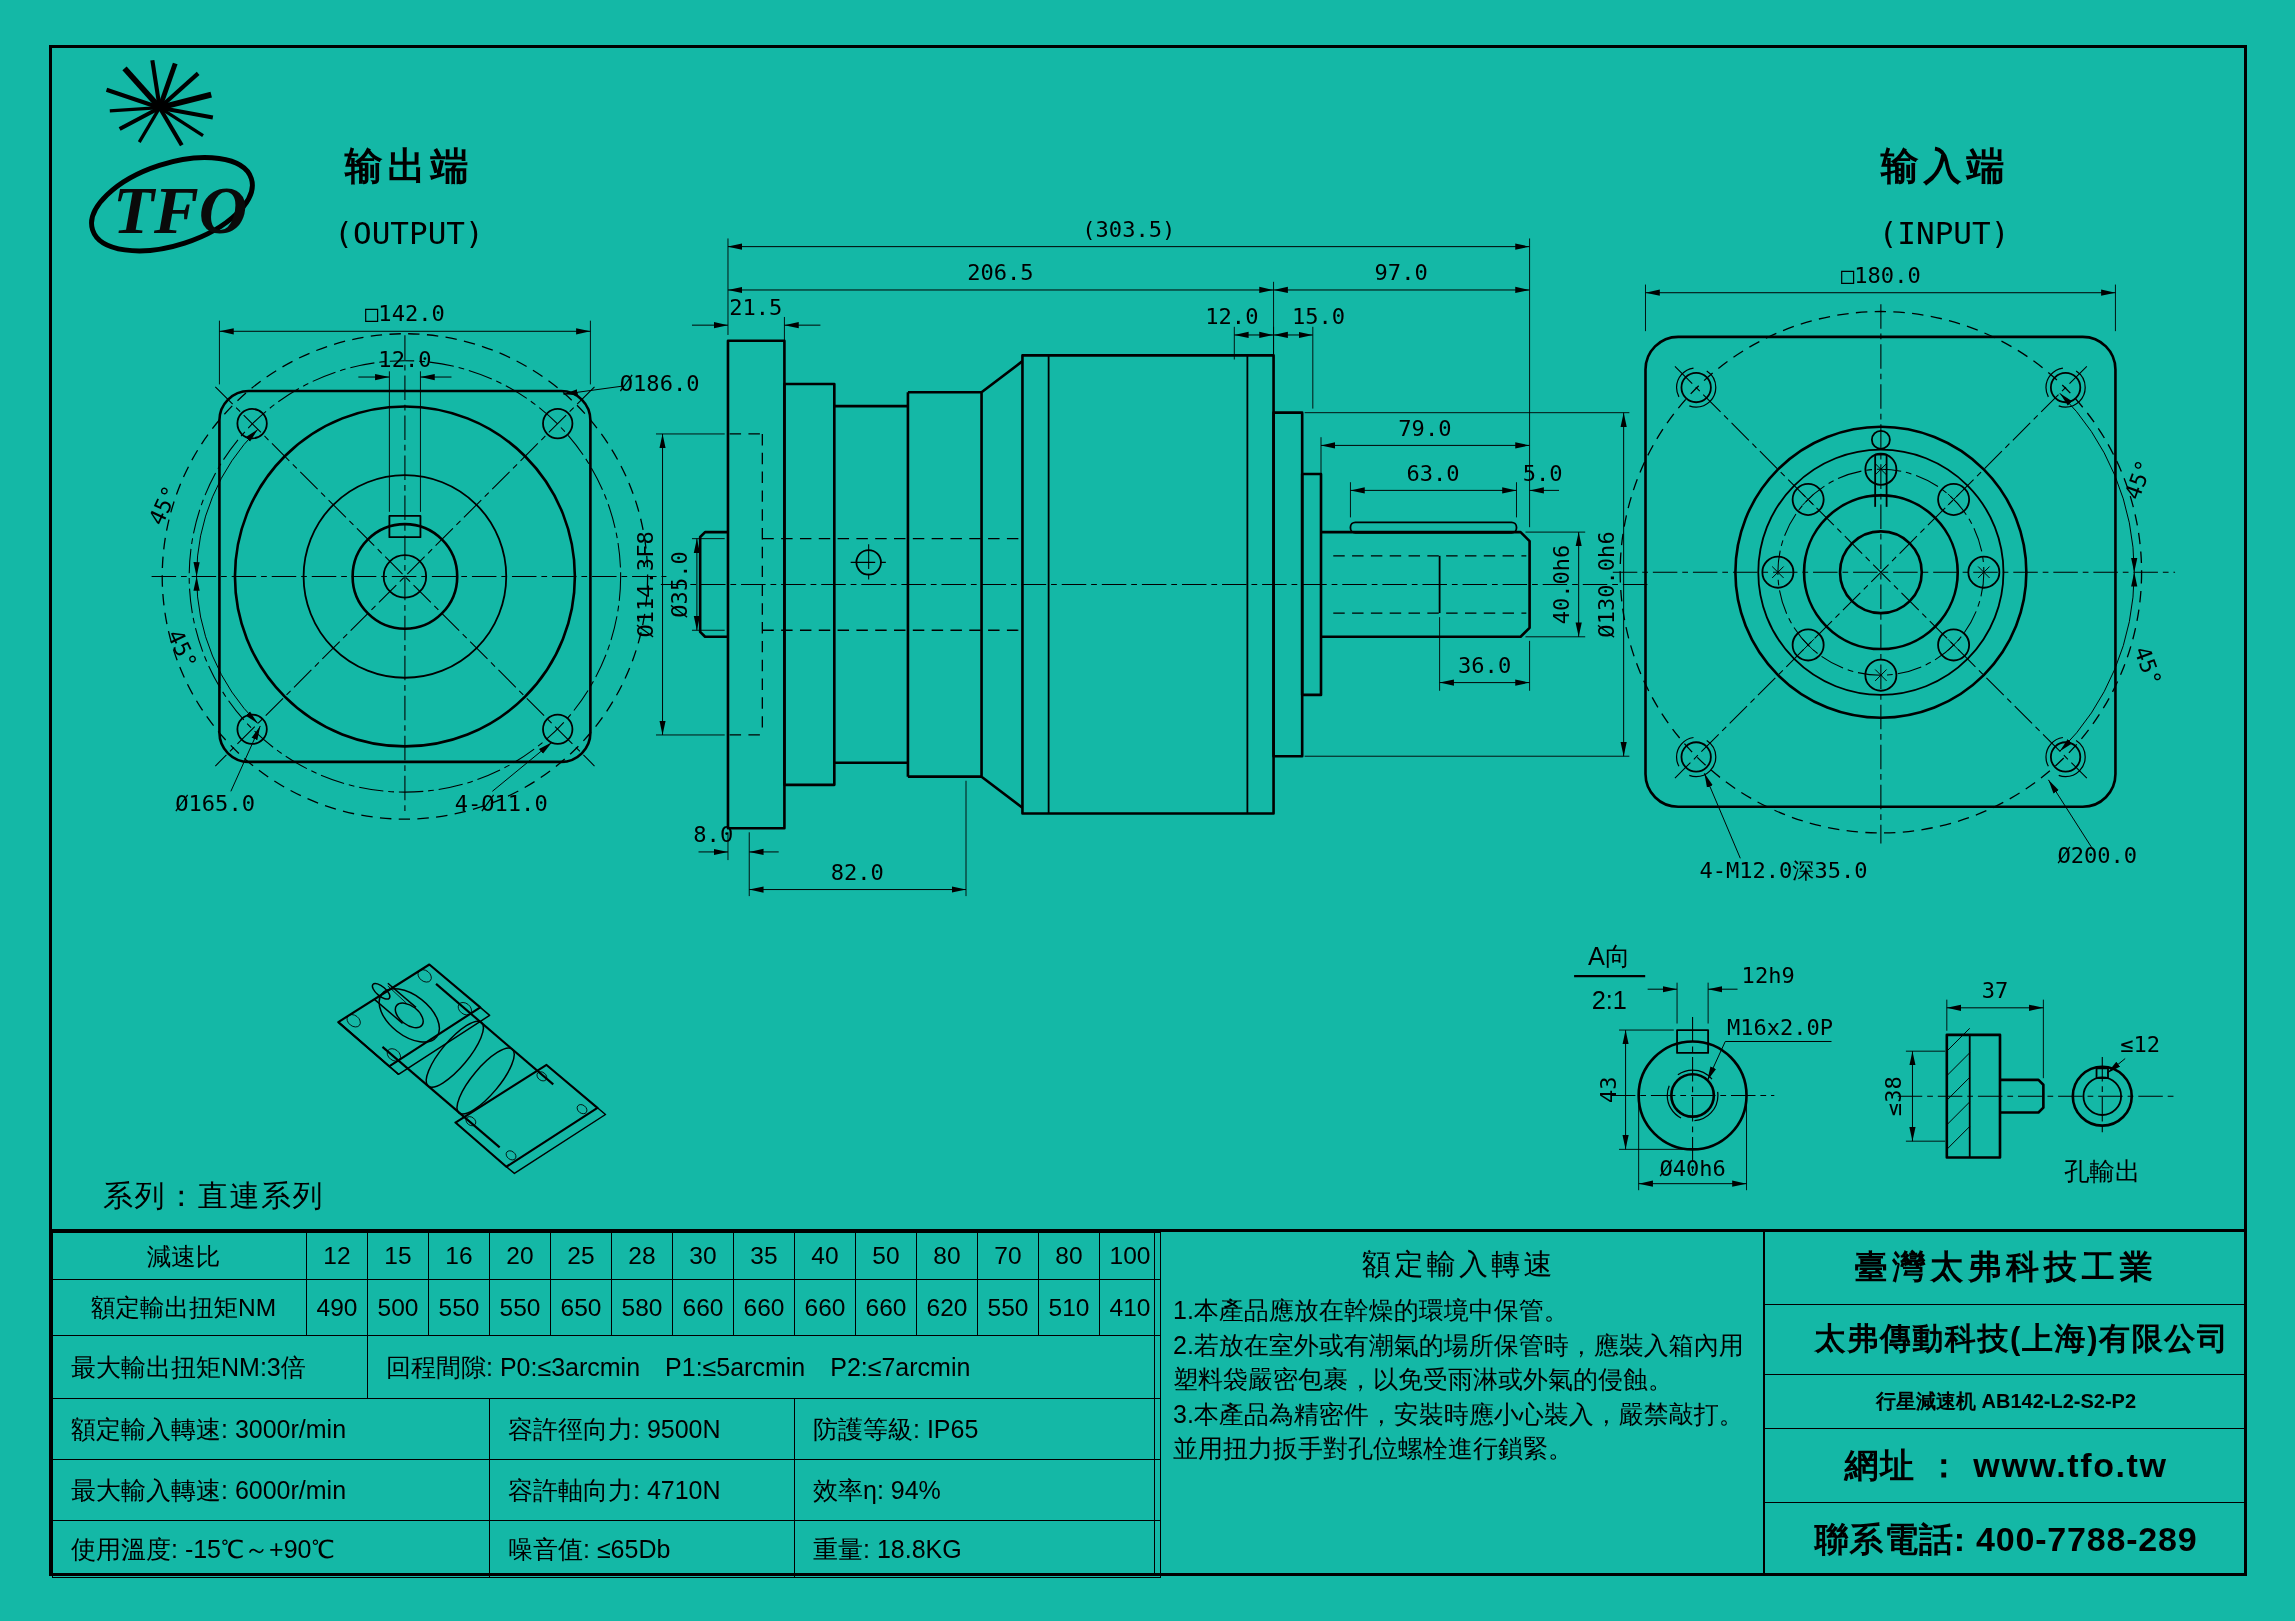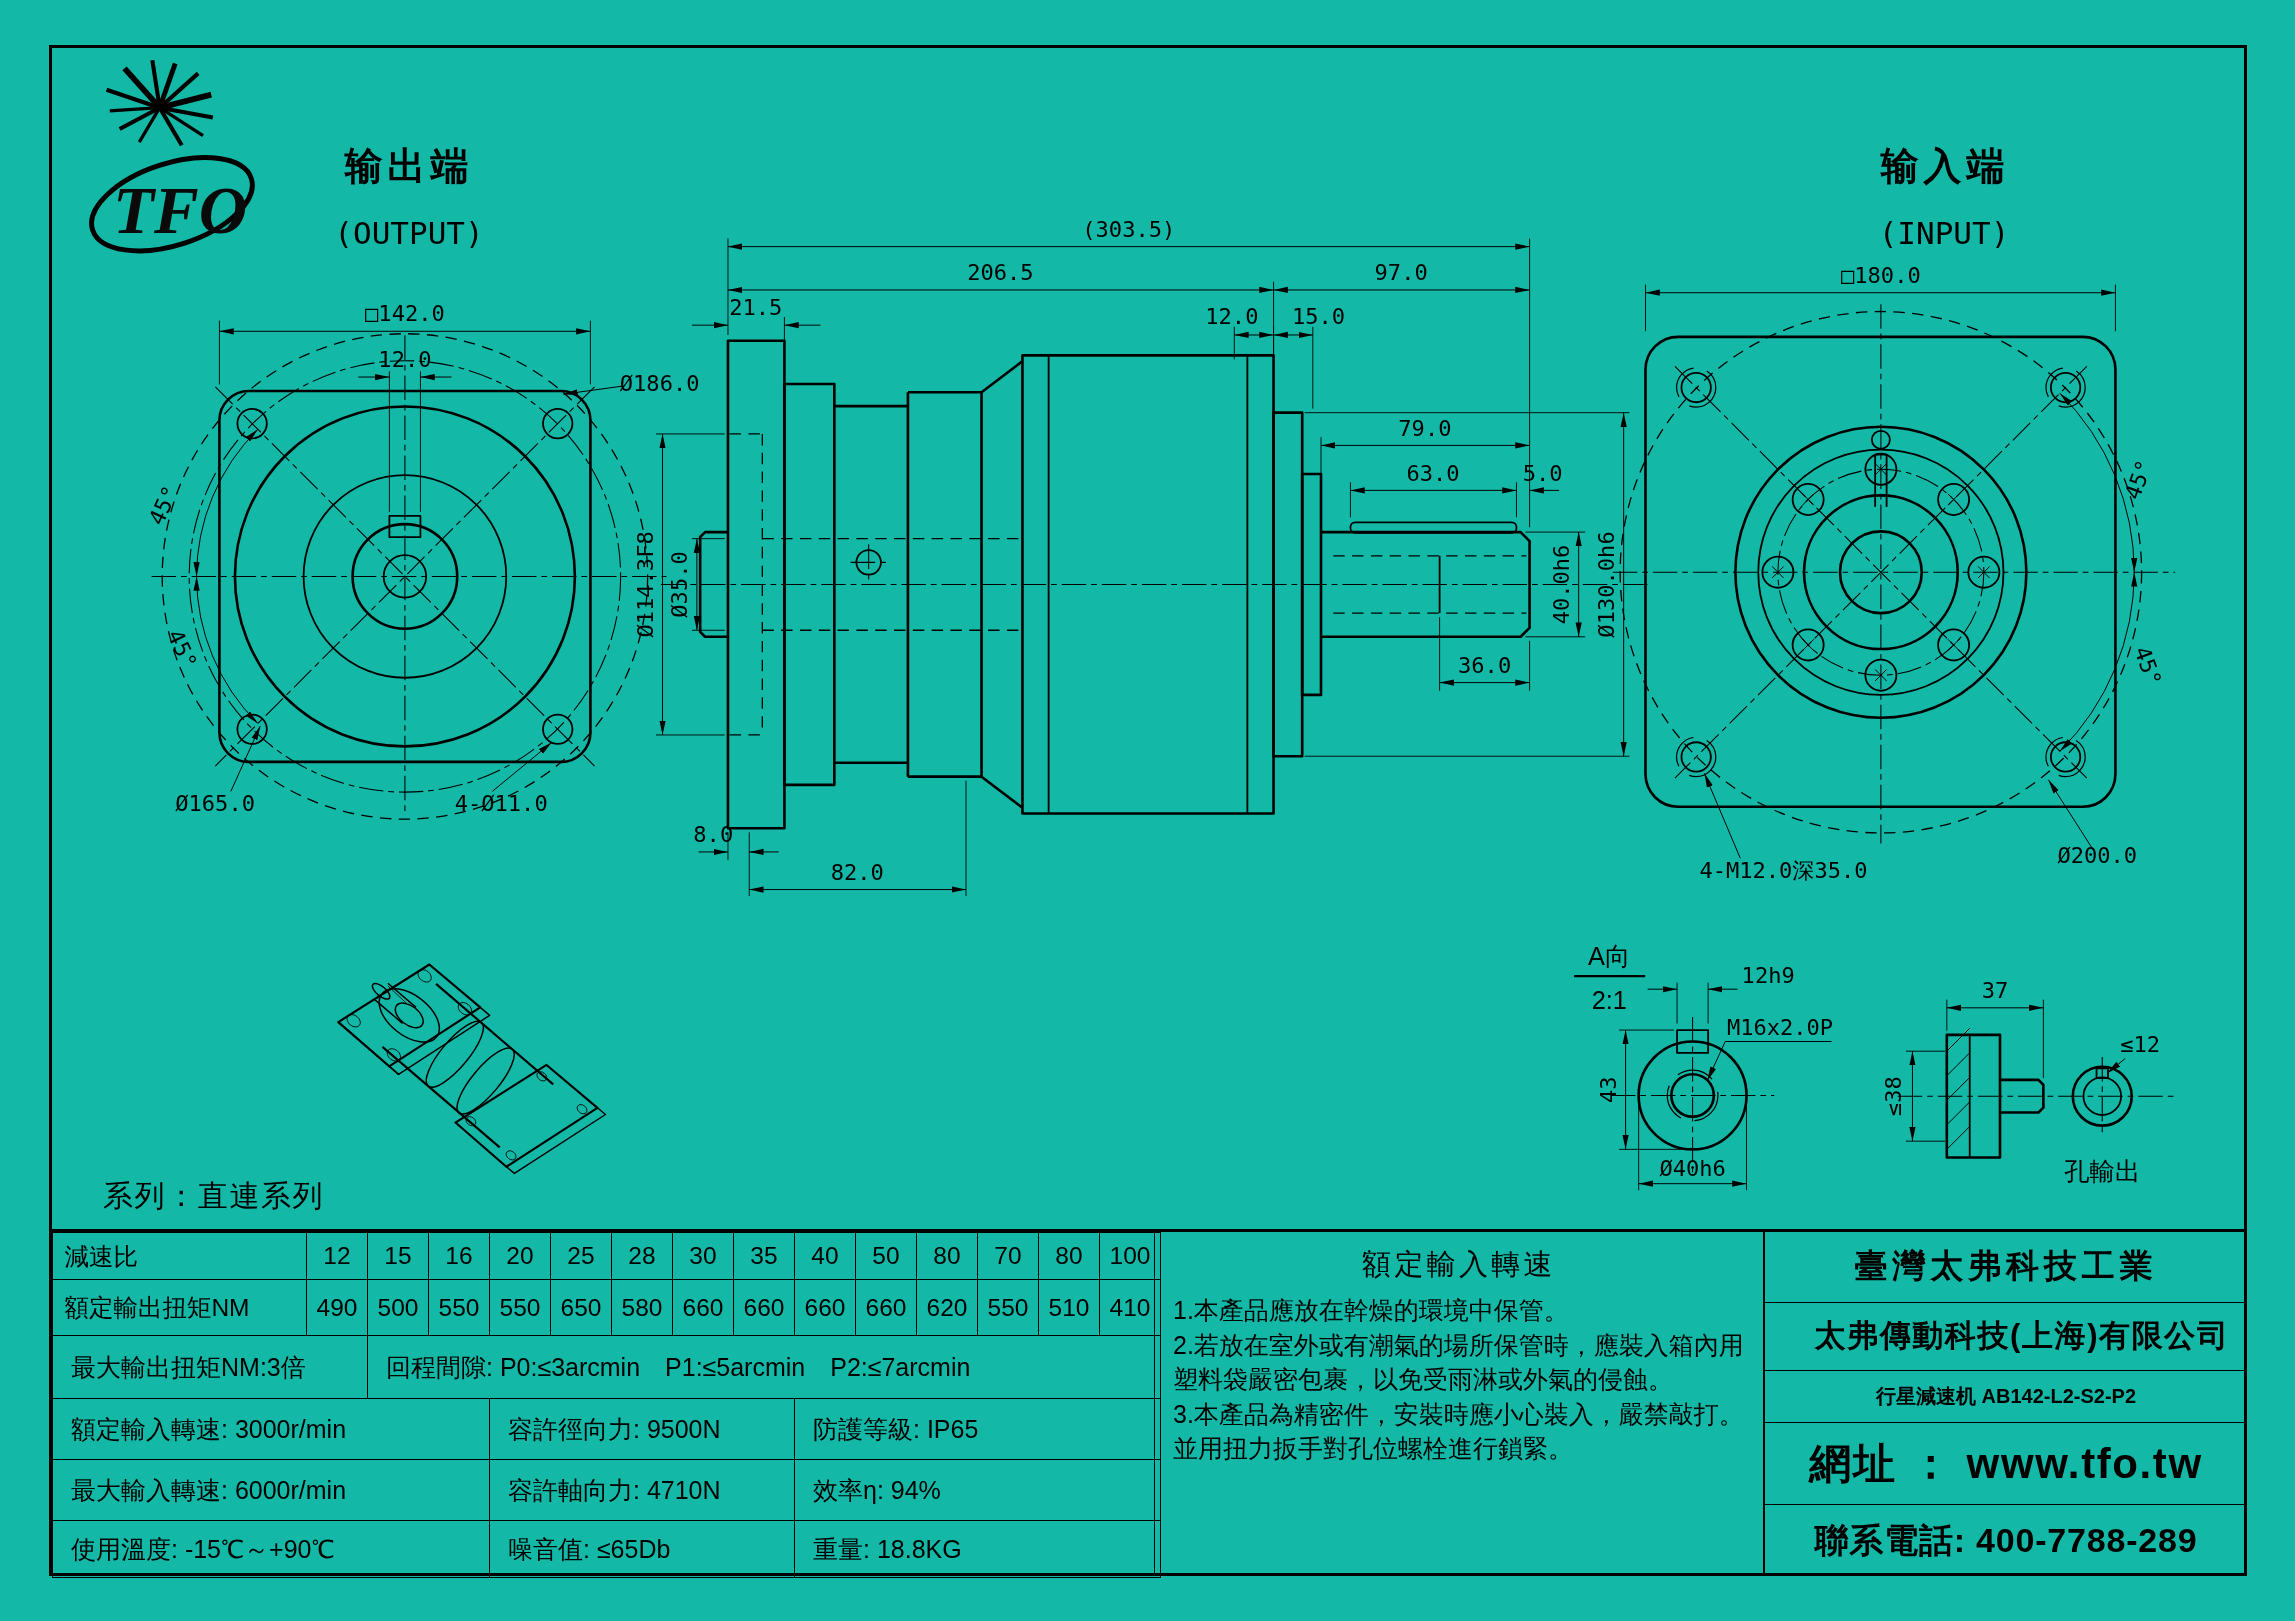--- a/index.html
+++ b/index.html
@@ -27,32 +27,32 @@
   .lbl-en { font-size:31px; font-family:"DejaVu Sans Mono",monospace; font-weight:normal;margin-top:20px; }
   .series { position:absolute; left:103px; top:1176px; font-size:30px; letter-spacing:1.6px; }
 
   .logo-text { font:italic bold 82px "Liberation Serif",serif; fill:#0a0a0a; }
 
   
   .bottom { position:absolute; left:52px; top:1229px; width:2195px; height:347px; display:flex; border-top:3.3px solid #000; box-sizing:border-box; }
   .spec-wrap { width:1102px; flex:0 0 auto; }
   table.spec { border-collapse:collapse; table-layout:fixed; width:1102px; height:343px; font-size:24.5px; }
   table.spec td { border:1.6px solid #000; text-align:center; padding:0 3.3px; overflow:hidden; white-space:nowrap; }
-  table.spec td.lab { text-align:left; padding-left:11.4px; }
+  table.spec td.lab { text-align:center; padding-left:11.4px; }
   table.spec td.big { text-align:left; padding-left:18px; font-size:25px; }
   .notes-panel { width:611px; flex:0 0 auto; border-left:1.6px solid #000; border-right:2.5px solid #000; box-sizing:border-box; padding:8.2px 18px; }
   .notes-title { text-align:center; font-size:29px; letter-spacing:3.3px; margin:4.9px 0 8.2px 0; }
   .note-item { font-size:25px; line-height:1.38; }
   .title-block { flex:1 1 auto; display:flex; flex-direction:column; }
   .tb-row { flex:1 1 auto; display:flex; align-items:center; justify-content:center; border-bottom:1.6px solid #000; font-weight:bold; }
   .tb-row:last-child { border-bottom:none; }
   .tb-1 { font-size:33px; letter-spacing:4.9px; }
   .tb-2 { font-size:31px; letter-spacing:1.6px;padding-left:32px; }
   .tb-3 { font-size:20px; }
-  .tb-4 { font-size:42px; letter-spacing:1.6px; }
+  .tb-4 { font-size:34px; letter-spacing:1.6px; }
   .tb-5 { font-size:34px; letter-spacing:0.8px; }
 </style>
 </head>
 <body>
 
 <div class="sheet">
   <div class="frame"></div>
 
   <svg width="0" height="0">
     <defs>

